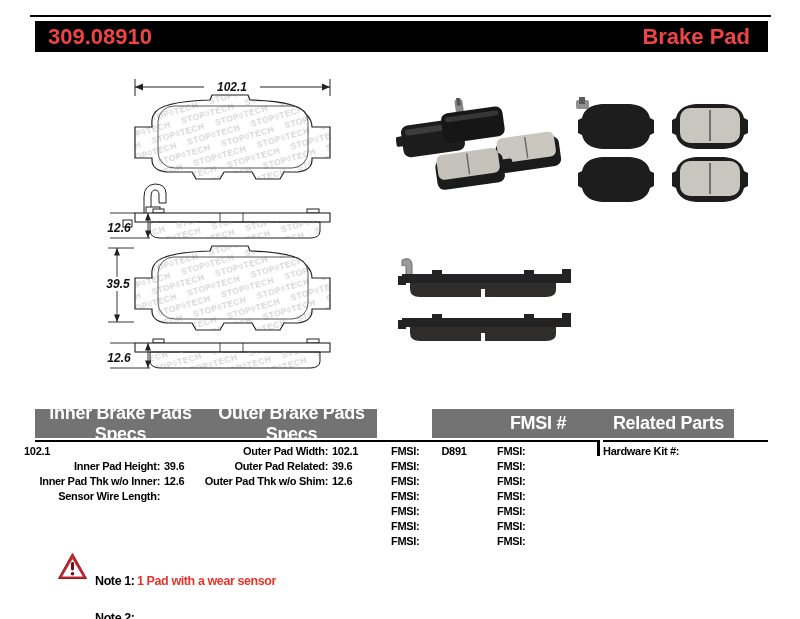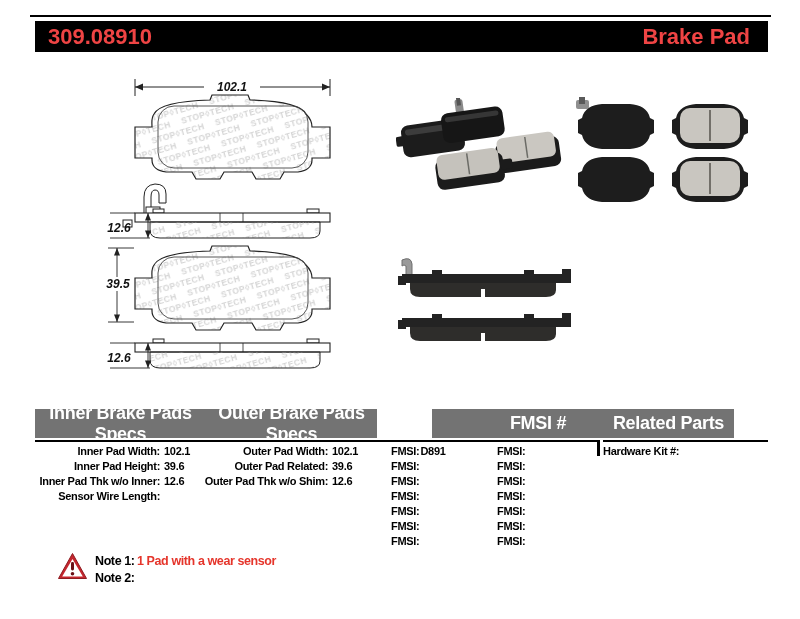--- a/index.html
+++ b/index.html
@@ -21,23 +21,23 @@
   .vtick{left:597px;top:440px;width:3px;height:16px;background:#000;}
   .colrows{font-size:11px;font-weight:bold;letter-spacing:-0.3px;}
   .colrows .row{height:15px;line-height:15px;display:flex;white-space:nowrap;}
   .spec-col .lbl{display:inline-block;width:140px;text-align:right;}
   .spec-col .val{margin-left:4px;}
   .inner-specs{left:20px;top:444px;}
   .outer-specs{left:188px;top:444px;}
   .fmsi1{left:391px;top:444px;}
   .fmsi2{left:497px;top:444px;}
   .related{left:603px;top:444px;}
-  .fmsi-val{margin-left:1px;}
+  .fmsi-val{margin-left:22px;}
   .notes{left:95px;top:553px;font-size:12.5px;font-weight:bold;letter-spacing:-0.4px;}
-  .notes .nrow{height:17px;line-height:17px;display:flex;white-space:nowrap;}
+  .notes .nrow{height:17px;line-height:17px;display:flex;white-space:nowrap;margin-top:20px;}
   .notes .nlbl{display:inline-block;width:42px;}
   .note-red{color:#e5352b;}
   .warn{left:57px;top:552px;}
   svg text{font-family:"Liberation Sans",sans-serif;}
   .dimtxt{font-size:12px;font-weight:bold;font-style:italic;fill:#111;}
 </style>
 </head>
 <body>
 
 <div class="page">
@@ -196,21 +196,20 @@
   </div>
   <div class="abs thead thead3">
     <span>Related Parts</span>
   </div>
   <div class="abs underline1"></div>
   <div class="abs vtick"></div>
   <div class="abs underline2"></div>
 
   <div class="abs colrows spec-col inner-specs">
     <div class="row">
-      <span class="lbl">Inner Pad Width:</span>
       <span class="val">102.1</span>
     </div>
     <div class="row">
       <span class="lbl">Inner Pad Height:</span>
       <span class="val">39.6</span>
     </div>
     <div class="row">
       <span class="lbl">Inner Pad Thk w/o Inner:</span>
       <span class="val">12.6</span>
     </div>

